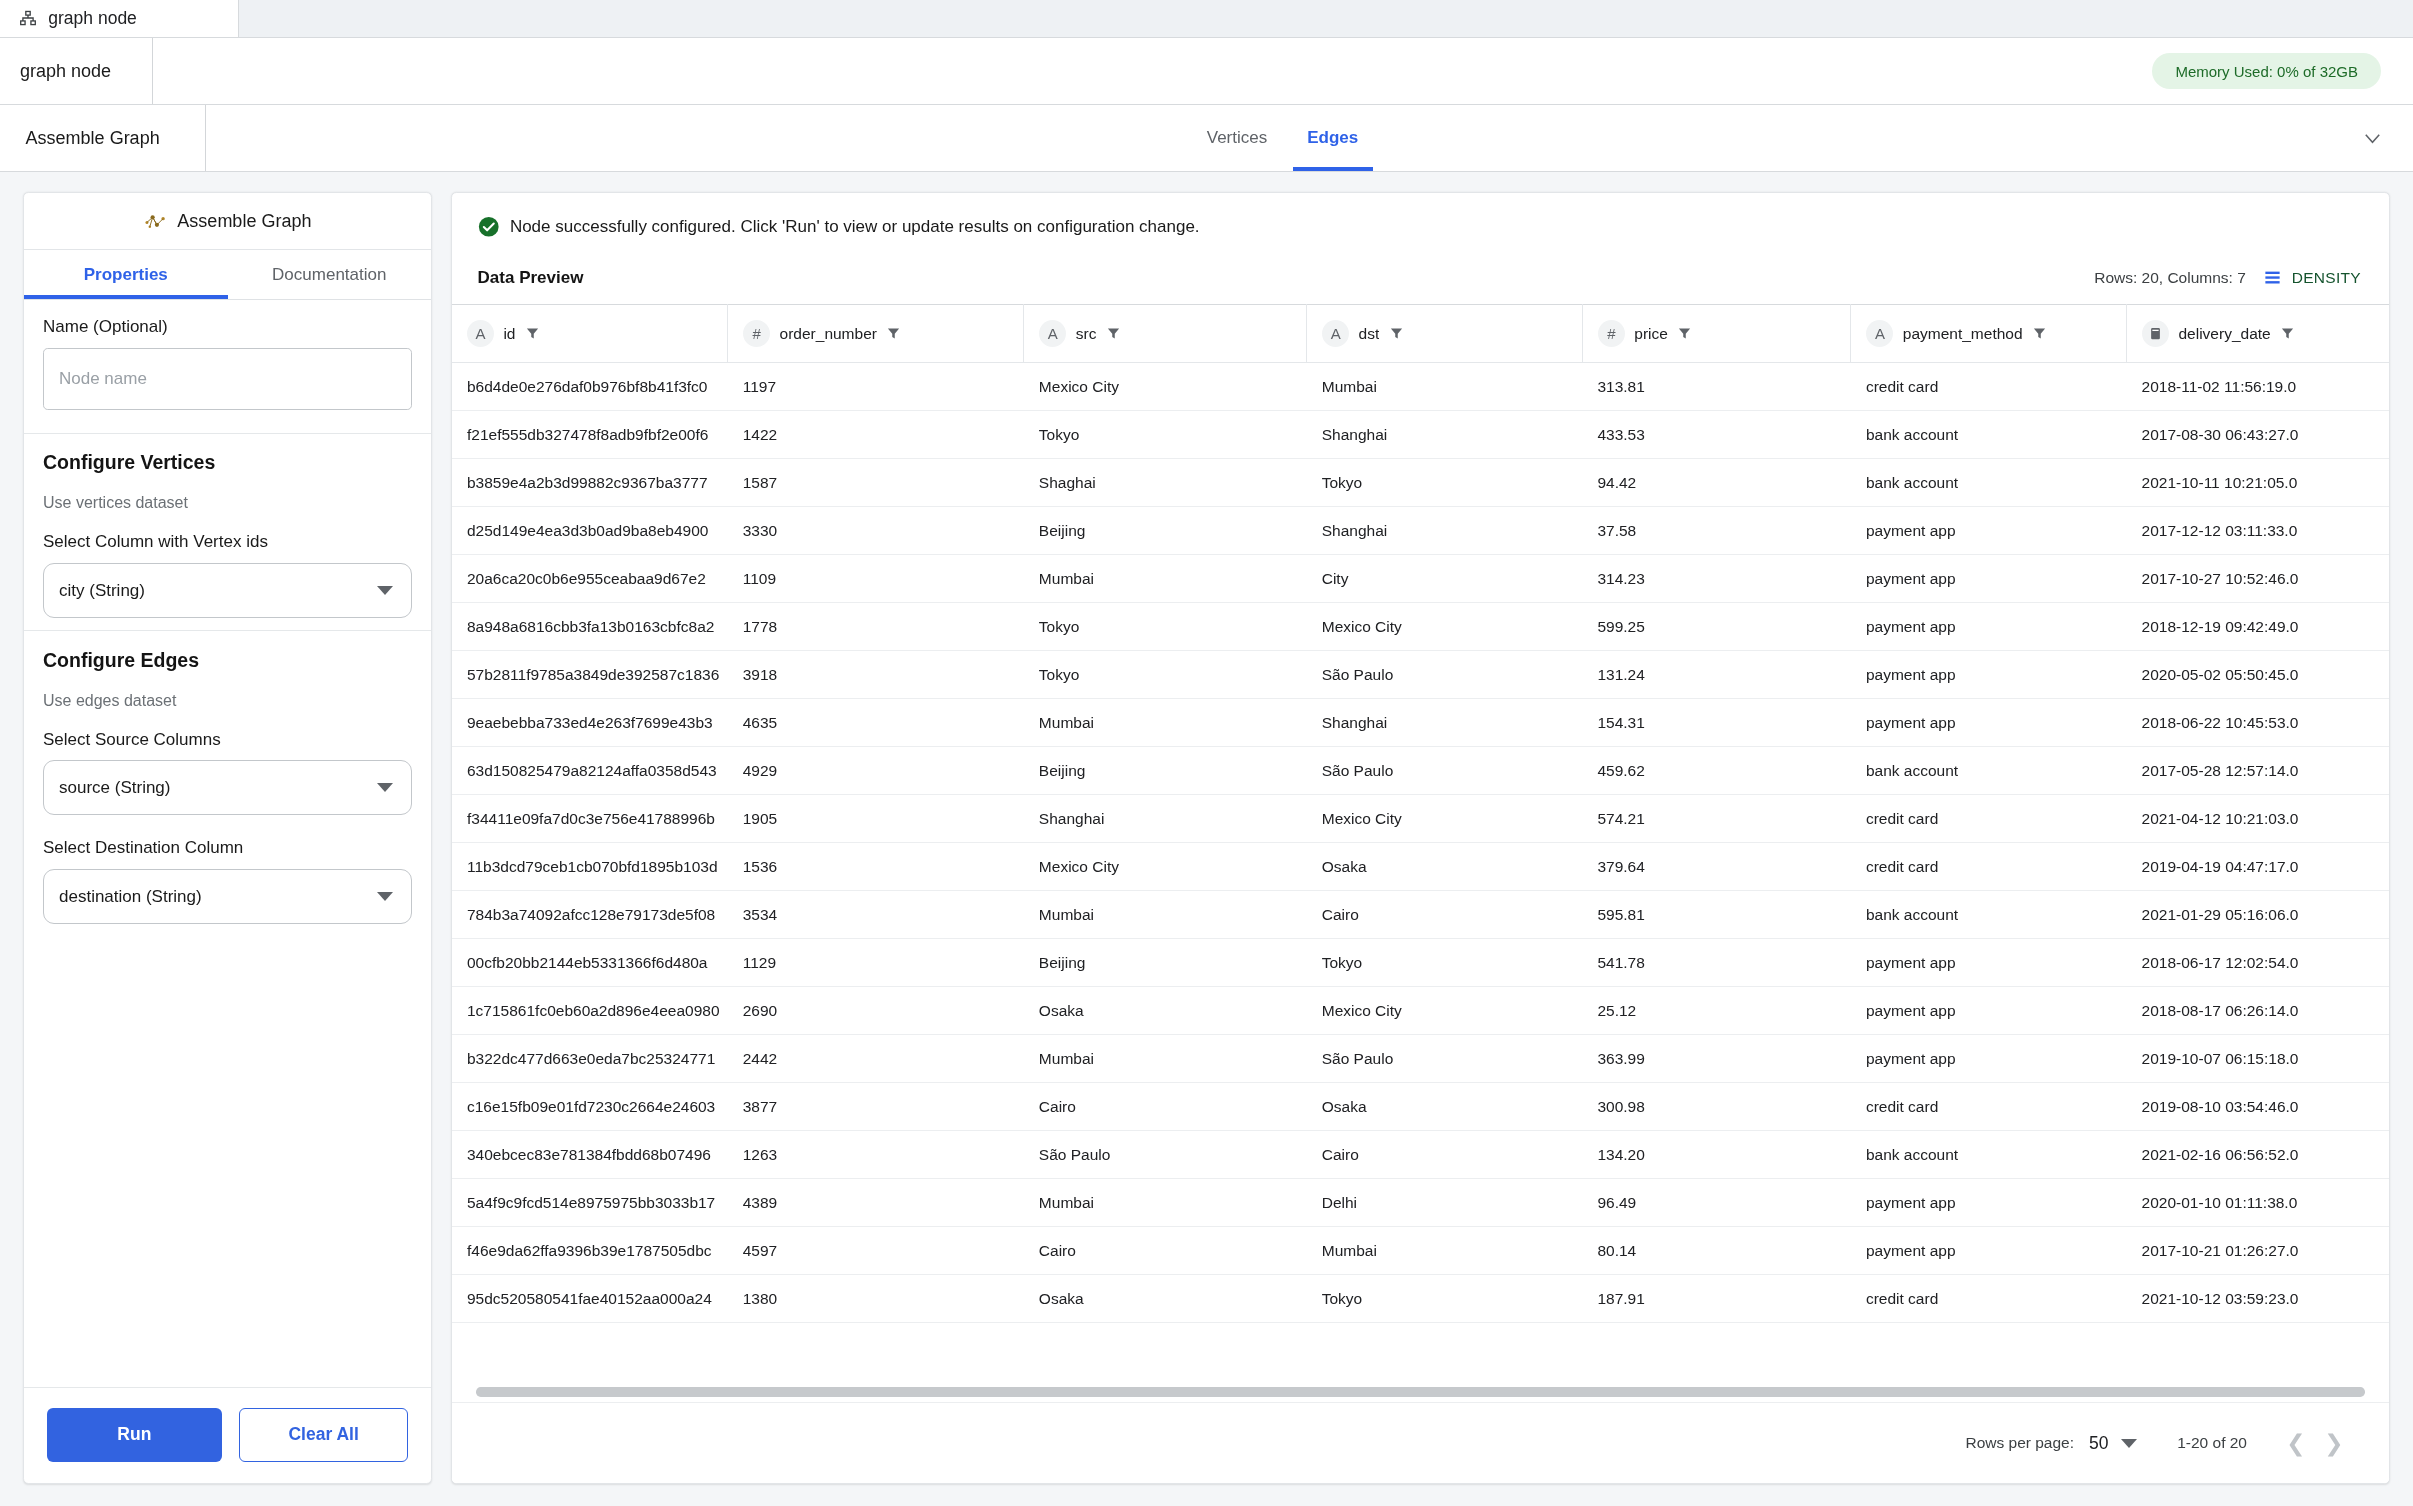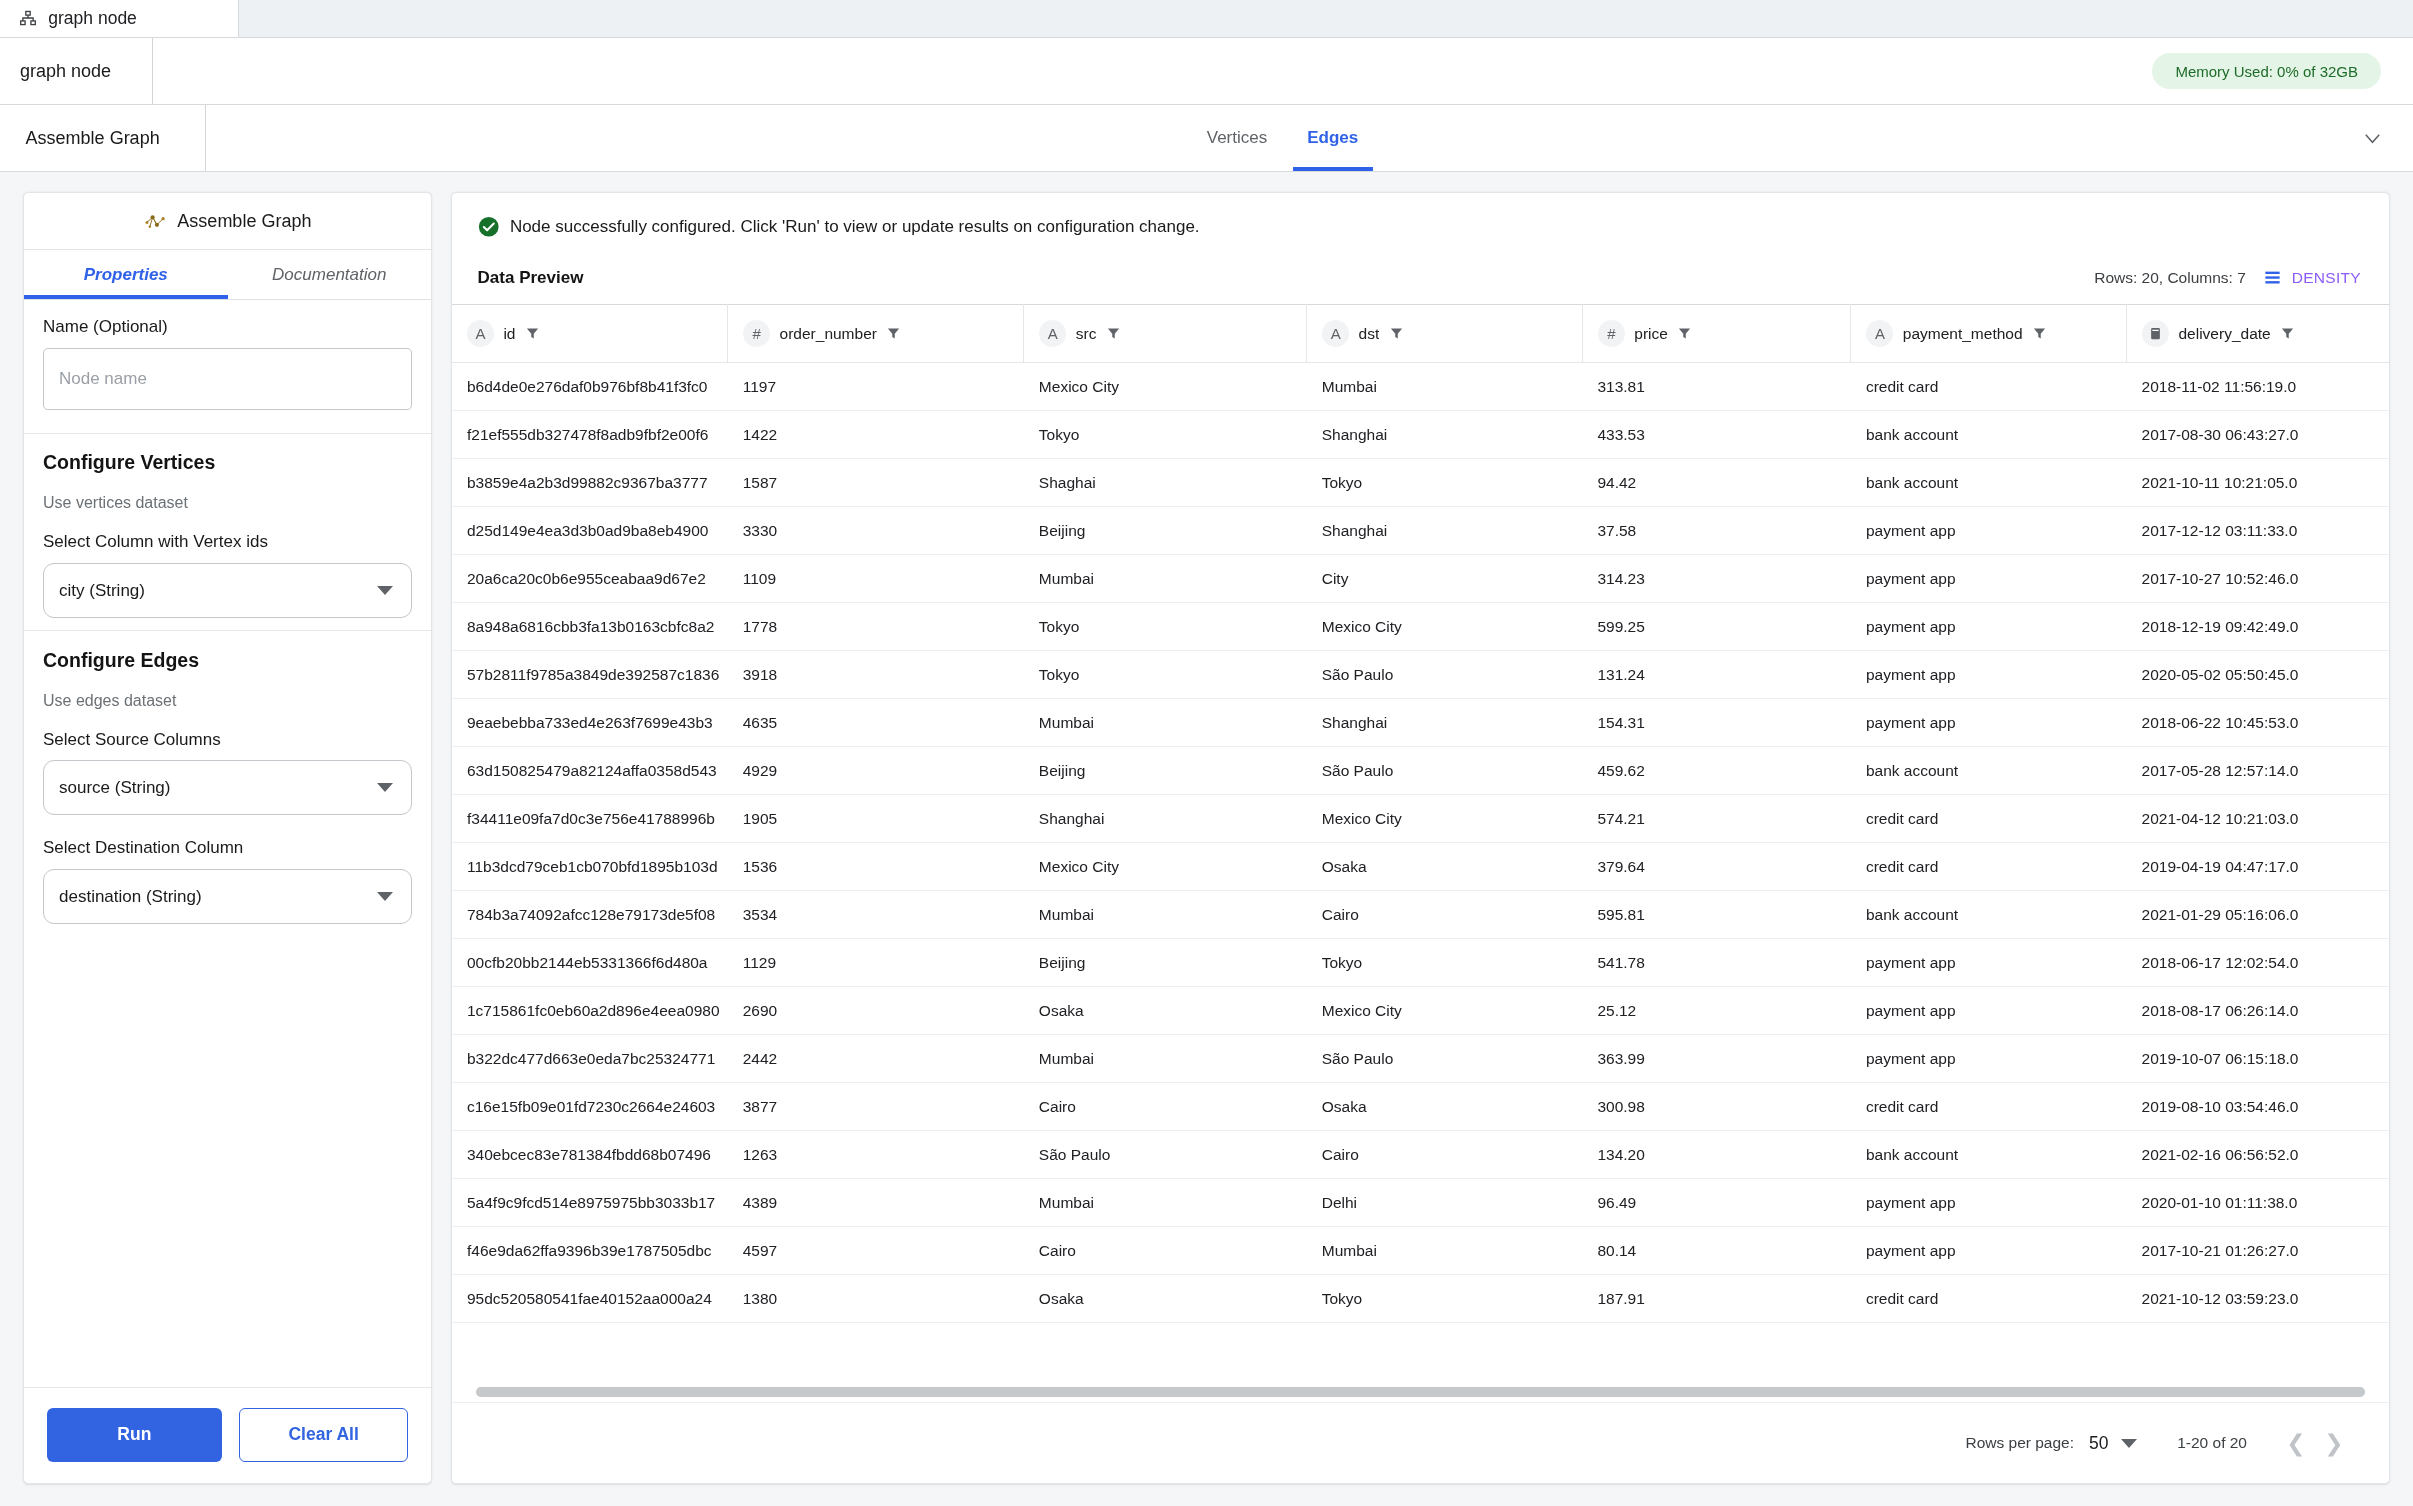--- a/index.html
+++ b/index.html
@@ -74,21 +74,21 @@
     box-shadow: 0 0.7px 2px rgba(0,0,0,.10); flex: none; overflow: hidden;
   }
   .panel-title {
     height: 57px; display: flex; align-items: center; justify-content: center;
     gap: 10.8px; font-size: 18px; color: #1a1a1a; border-bottom: 0.7px solid #e2e5e8;
   }
   .graph-ico { width: 23px; height: 19px; }
   .panel-tabs { display: flex; border-bottom: 0.7px solid #dfe2e5; }
   .ptab {
     flex: 1; text-align: center; padding: 15px 0 13.5px; font-size: 17px;
-    color: #5f6368; position: relative; font-style: italic;
+    color: #5f6368; position: relative;
   }
   .ptab.active { color: #2f62e8; font-weight: bold; }
   .ptab.active::after {
     content: ""; position: absolute; left: 0; right: 0; bottom: -0.7px;
     height: 4px; background: #2f62e8;
   }
   .pblock { padding: 17.5px 19px 23px 19px; border-bottom: 0.7px solid #e5e8ea; }
   .pblock.tall { padding-bottom: 12px; }
   .plabel { font-size: 17px; color: #1a1a1a; margin-bottom: 10.8px; }
   .pinput {
@@ -130,21 +130,21 @@
   .status-text { font-size: 17px; color: #1a1a1a; }
   .preview-row {
     display: flex; align-items: center; justify-content: space-between;
     padding: 10.8px 28px 16px 25.6px;
   }
   .preview-title { font-size: 17px; font-weight: bold; color: #141414; }
   .preview-right { display: flex; align-items: center; gap: 17.5px; }
   .rowcount { font-size: 15.5px; color: #3c4043; }
   .density-btn { display: flex; align-items: center; gap: 9.4px; cursor: pointer; }
   .density-ico { width: 19px; height: 17.5px; }
-  .density-label { font-size: 15.5px; color: #8b5cf6; letter-spacing: 0.3px; }
+  .density-label { font-size: 15.5px; color: #14532d; letter-spacing: 0.3px; }
 
   
   .table-wrap { flex: 1; min-height: 0; overflow: hidden; position: relative; }
   table.grid { width: 100%; border-collapse: collapse; table-layout: fixed; }
   table.grid th {
     height: 58px; border-top: 1.3px solid #d7dadd; border-bottom: 0.7px solid #e4e7ea;
     border-right: 0.7px solid #e4e7ea;
     text-align: left; padding: 0 15px; font-weight: normal; background: #fff;
     vertical-align: middle;
   }

